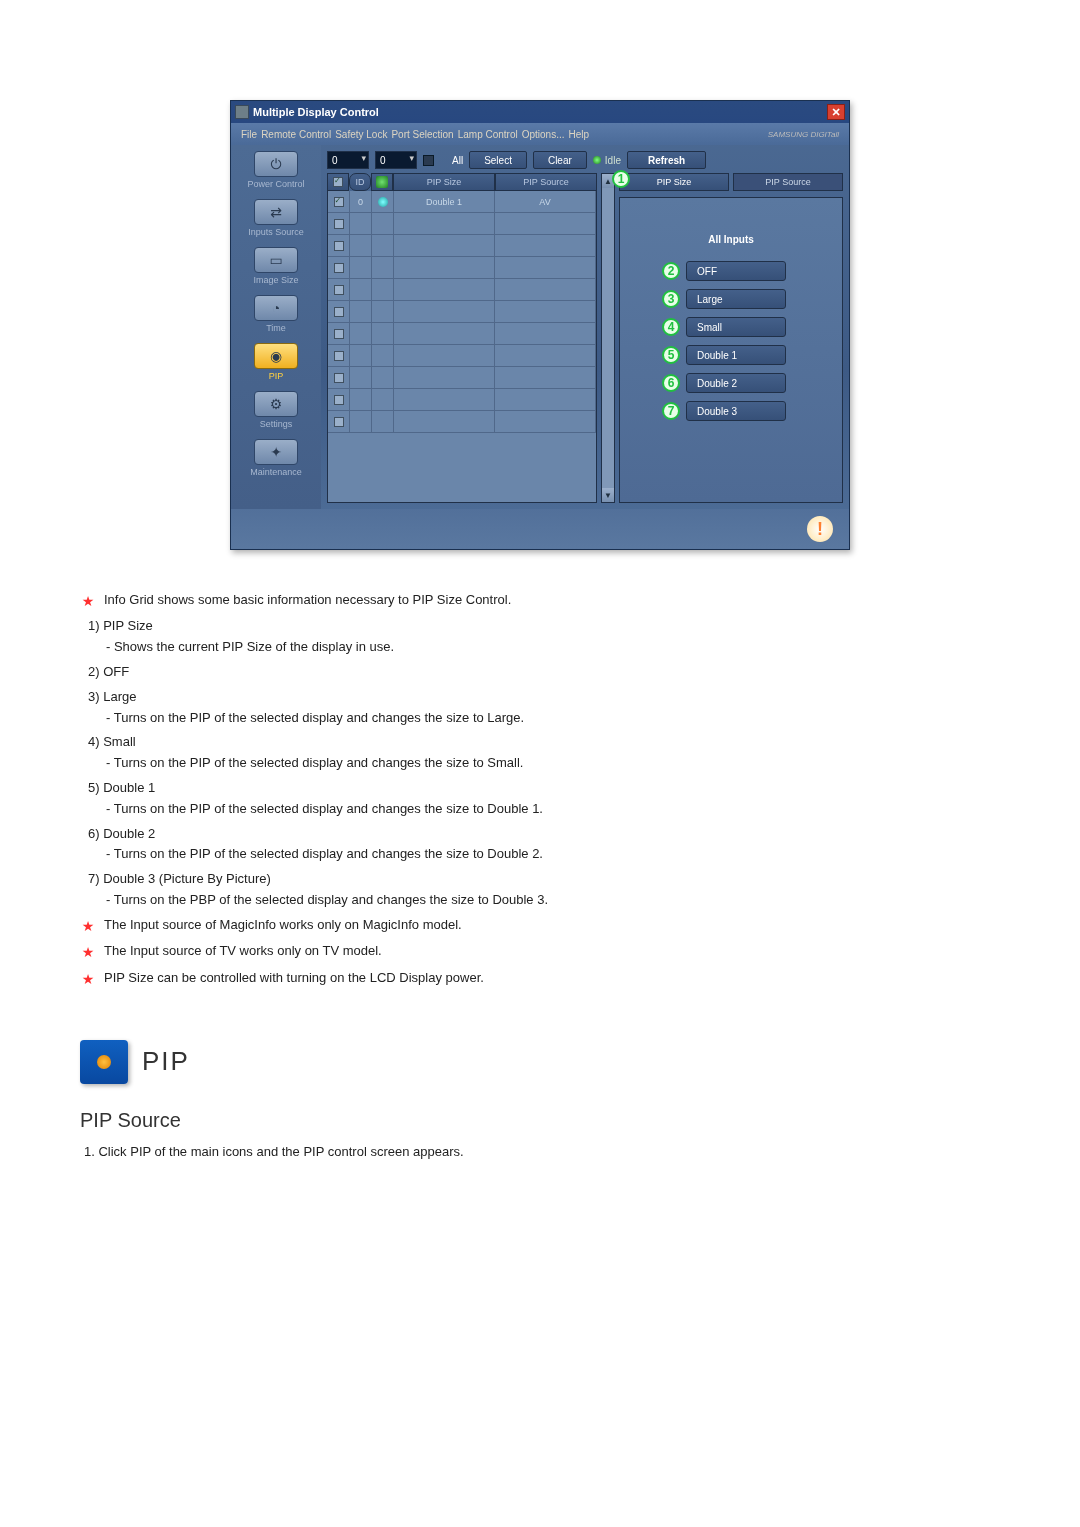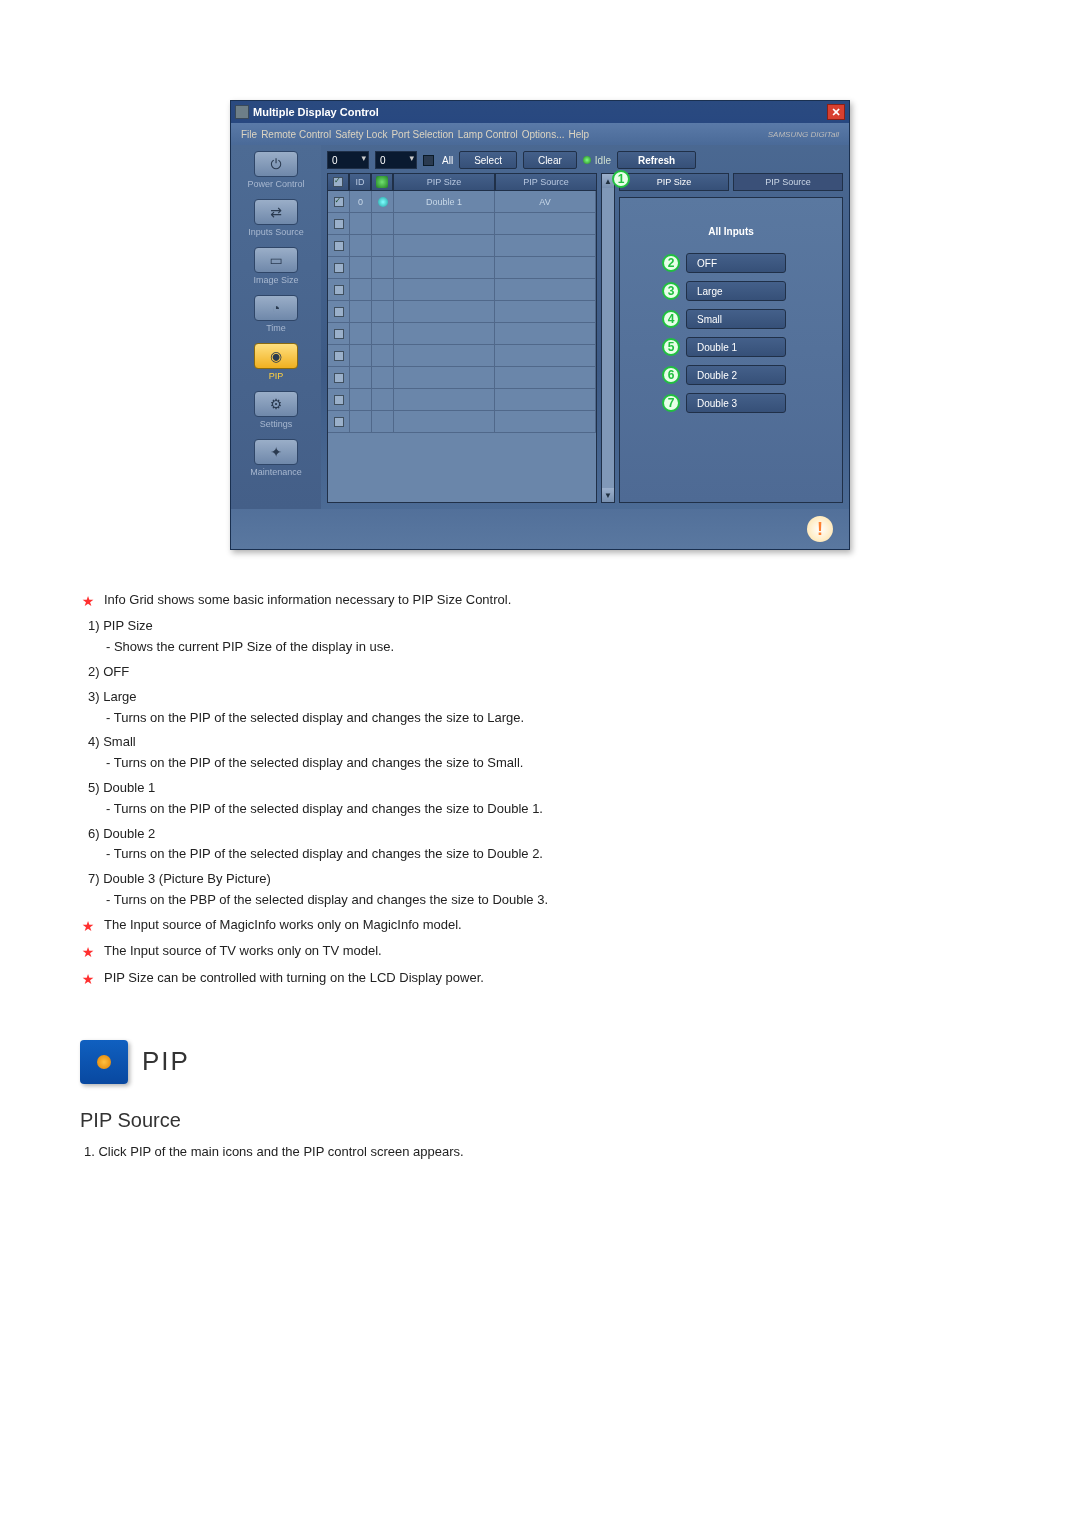--- a/index.html
+++ b/index.html
@@ -48,56 +48,56 @@
   .side-item.active .side-label { color:#ffd040; }
 
   .main { flex:1; display:flex; flex-direction:column; padding: 6px; }
   .toolbar { display:flex; align-items:center; gap:6px; margin-bottom:4px; }
   .spin {
     width:42px; height:18px; background:#0a1a30; color:#fff; font-size:10px;
     display:flex; align-items:center; padding:0 4px; border:1px solid #203048;
     position:relative;
   }
   .spin::after { content:"▾"; position:absolute; right:2px; top:1px; font-size:9px; color:#ccc; }
-  .chk-all { display:flex; align-items:center; gap:8px; color:#fff; font-size:10px;text-align:right; }
+  .chk-all { display:flex; align-items:center; gap:18px; color:#fff; font-size:10px;text-align:right; }
   .chk-box { width:11px; height:11px; background:#2a3a50; border:1px solid #0a1a28; }
   .tbtn {
     height:18px; padding:0 14px; font-size:10px; color:#fff;
     background:linear-gradient(#44608a,#365078); border:1px solid #203048;
     display:flex; align-items:center; border-radius:2px;
   }
   .tbtn.wide { padding: 0 20px; font-weight: bold; }
   .idle { display:flex; align-items:center; gap:4px; color:#cfe0d0; font-size:10px; }
   .led { width:8px; height:8px; border-radius:50%; background: radial-gradient(#80ff80,#208020); }
 
   .work { flex:1; display:flex; gap:4px; }
   .grid-wrap { flex:0 0 270px; display:flex; flex-direction:column; }
   .grid-head { display:flex; height:18px; }
   .gh { background:linear-gradient(#44608a,#365078); border:1px solid #203048; color:#b8c8e0; font-size:9px; display:flex; align-items:center; justify-content:center; }
-  .gh.c1{width:22px;} .gh.c2{width:22px;} .gh.c3{width:22px;} .gh.c4{flex:1;} .gh.c5{flex:1;}
+  .gh.c1{width:22px;} .gh.c2{width:22px;border-radius:7px;} .gh.c3{width:22px;} .gh.c4{flex:1;} .gh.c5{flex:1;}
   .grid-rows { flex:1; background:#6a86aa; border:1px solid #203048; border-top:none; overflow:hidden; }
   .gr { display:flex; height:22px; }
   .gc { border-right:1px solid #50688a; border-bottom:1px solid #50688a; display:flex; align-items:center; justify-content:center; font-size:9px; color:#c8d8e8; }
   .gc.c1{width:22px;} .gc.c2{width:22px;} .gc.c3{width:22px;} .gc.c4{flex:1;} .gc.c5{flex:1;}
   .cell-chk { width:10px; height:10px; background:#9ab0ca; border:1px solid #405060; }
   .cell-chk.on::after { content:"✓"; font-size:8px; color:#205030; display:block; margin-top:-2px; }
   .cell-stat { width:12px; height:12px; border-radius:2px; background:#506880; }
   .cell-stat.on { background: radial-gradient(#70e070,#208020); }
   .dot-ind { width:10px;height:10px;border-radius:50%;background:radial-gradient(#80ffff,#20a0a0); }
 
   .scrollbar { width:14px; background:#8098b8; border:1px solid #203048; display:flex; flex-direction:column; }
   .sb-btn { height:14px; background:linear-gradient(#9cb0cc,#7890b0); display:flex;align-items:center;justify-content:center;font-size:8px;color:#203040; }
   .sb-track { flex:1; }
 
   .panel { flex:1; display:flex; flex-direction:column; gap:6px; position:relative; }
   .panel-tabs { display:flex; gap:4px; }
   .ptab { flex:1; height:18px; font-size:9px; display:flex; align-items:center; justify-content:center; border:1px solid #203048; color:#ccd8e8; }
   .ptab.active { background:linear-gradient(#44608a,#365078); color:#fff; position:relative; }
   .ptab.inactive { background:#3a5078; }
-  .panel-body { flex:1; background: linear-gradient(#5a78a0,#4e6a94); border:1px solid #203048; padding:28px 12px; }
+  .panel-body { flex:1; background: linear-gradient(#5a78a0,#4e6a94); border:1px solid #203048; padding:36px 12px; }
   .all-inputs { text-align:center; color:#fff; font-size:10px; font-weight:bold; margin-bottom:16px; }
   .opt-row { display:flex; align-items:center; gap:6px; margin-bottom:8px; padding-left:30px; }
   .opt-btn {
     flex:0 0 100px; height:20px; font-size:10px; color:#fff;
     background:linear-gradient(#44608a,#365078); border:1px solid #203048;
     display:flex; align-items:center; padding-left:10px; border-radius:3px;
   }
   .callout {
     width:18px; height:18px; border:2px solid #20c040; border-radius:50%;
     display:flex; align-items:center; justify-content:center;

